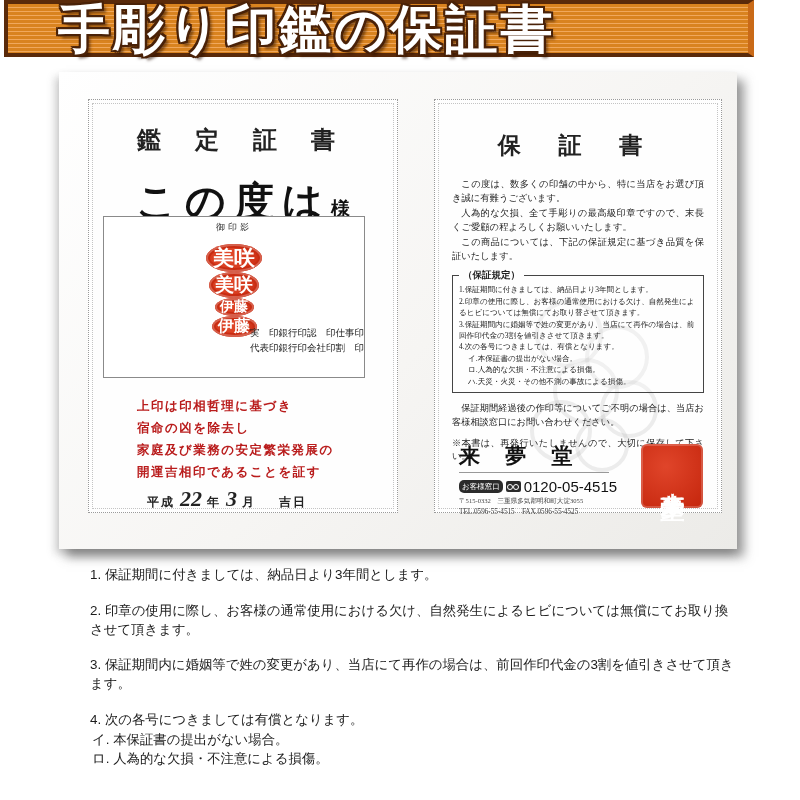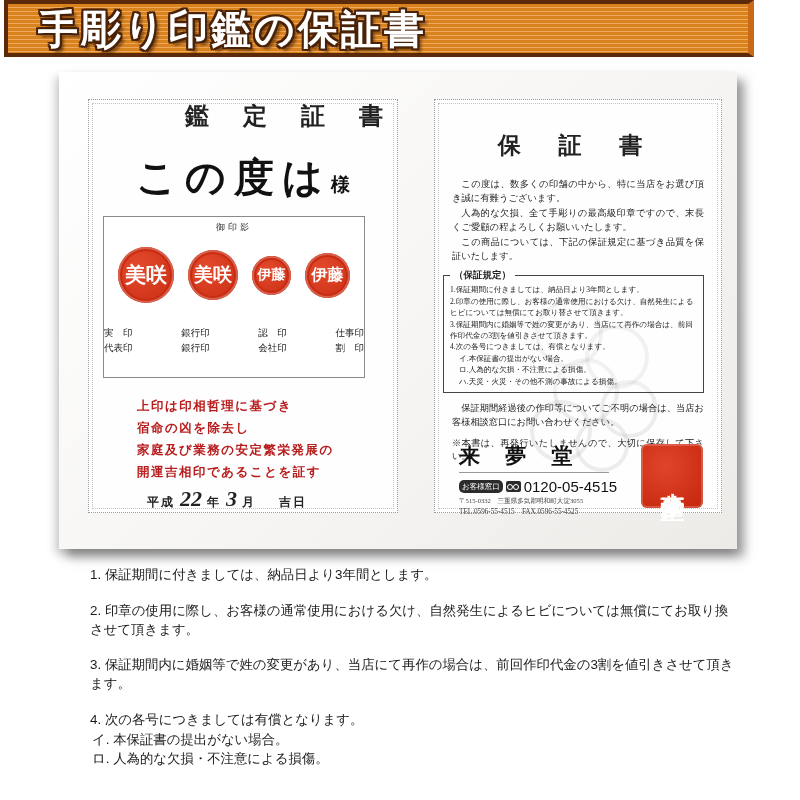--- a/index.html
+++ b/index.html
@@ -4,55 +4,55 @@
 <style>
   html,body{margin:0;padding:0;background:#ffffff;}
   .page{position:relative;width:800px;height:800px;background:#ffffff;overflow:hidden;
         font-family:"Liberation Sans",sans-serif;}
 
   
   .banner{position:absolute;left:4px;top:0;width:750px;height:57px;box-sizing:border-box;
     border:4px solid #5a2a0a;border-right:6px solid #c96a18;
     background:repeating-linear-gradient(to bottom,#d9831f 0px,#d9831f 3px,#f0a85c 3px,#f0a85c 4px);
     display:flex;align-items:center;}
-  .banner-title{font-weight:900;font-size:40px;letter-spacing:3px;color:#ffffff;
-    padding-left:30px;line-height:1;
+  .banner-title{font-weight:900;font-size:52px;letter-spacing:3px;color:#ffffff;
+    padding-left:50px;line-height:1;
     text-shadow:2px 0 0 #4a2208,-2px 0 0 #4a2208,0 2px 0 #4a2208,0 -2px 0 #4a2208,
       2px 2px 0 #4a2208,-2px -2px 0 #4a2208,2px -2px 0 #4a2208,-2px 2px 0 #4a2208,
       4px 4px 3px rgba(40,15,0,.55);}
 
   
   .photo{position:absolute;left:59px;top:72px;width:678px;height:477px;
     background:linear-gradient(135deg,#ffffff 0%,#f6f5f3 55%,#ecebe8 100%);
     box-shadow:7px 8px 10px rgba(70,70,70,.55),-4px 5px 8px rgba(90,90,90,.28);}
 
   .cert{position:absolute;top:27px;height:414px;box-sizing:border-box;background:#fefefe;
     border:1px dotted #9a9a9a;outline:1px dotted #c4c4c4;outline-offset:-5px;
     font-family:"Liberation Serif","DejaVu Serif",serif;color:#2a2a2a;}
   .cert-left{left:29px;width:310px;}
   .cert-right{left:375px;width:288px;}
 
-  .cl-title{text-align:right;font-size:24px;letter-spacing:14px;
+  .cl-title{margin-top:24px;text-align:center;font-size:24px;letter-spacing:14px;
     font-weight:700;color:#222;}
   .cl-name{margin-top:18px;text-align:center;font-size:40px;font-weight:700;
     letter-spacing:8px;color:#111;}
   .cl-honorific{font-size:19px;letter-spacing:0;font-weight:700;}
 
   .imprint-box{position:absolute;left:14px;top:116px;width:262px;height:162px;
     border:1px solid #8a8a8a;box-sizing:border-box;background:#fff;}
   .imprint-label{text-align:center;font-size:9px;letter-spacing:3px;color:#333;margin-top:4px;}
-  .seal-row{display:flex;justify-content:space-evenly;align-items:center;margin-top:10px;height:62px;}
+  .seal-row{display:flex;justify-content:space-evenly;align-items:center;margin-top:10px;height:62px;flex-direction:column;}
   .seal{border-radius:50%;background:radial-gradient(circle at 38% 35%,#e34a2b,#c92c12);
     color:#fff;display:flex;align-items:center;justify-content:center;
     font-weight:700;box-shadow:inset 0 0 0 2px rgba(255,255,255,.25),inset 0 0 0 4px rgba(201,44,18,1);}
   .seal-1{width:56px;height:56px;font-size:21px;}
   .seal-2{width:50px;height:50px;font-size:19px;}
   .seal-3{width:39px;height:39px;font-size:14px;}
   .seal-4{width:45px;height:45px;font-size:16px;}
-  .seal-label-row{display:flex;justify-content:space-between;margin-top:20px;gap:24px;}
+  .seal-label-row{display:flex;justify-content:flex-end;margin-top:20px;}
   .seal-label{text-align:center;font-size:9.5px;line-height:1.6;color:#222;white-space:pre;}
 
   .statement{position:absolute;left:48px;top:296px;font-size:12.5px;font-weight:700;
     line-height:1.75;letter-spacing:1.5px;color:#b91c1c;}
   .date-line{position:absolute;left:58px;top:386px;font-size:12px;font-weight:700;
     letter-spacing:2px;color:#222;}
   .date-num{font-size:22px;font-style:italic;font-weight:900;letter-spacing:0;}
   .date-day{margin-left:18px;}
 
   .cr-title{margin-top:30px;text-align:center;font-size:23px;letter-spacing:16px;
@@ -62,21 +62,21 @@
     text-indent:1em;color:#222;}
 
   .wm{position:absolute;border:4px solid rgba(175,175,175,.22);border-radius:50%;z-index:0;}
   .wm1{width:60px;height:60px;left:100px;top:200px;}
   .wm2{width:56px;height:56px;left:150px;top:225px;}
   .wm3{width:58px;height:58px;left:118px;top:258px;}
   .wm4{width:50px;height:50px;left:165px;top:280px;}
   .wm5{width:54px;height:54px;left:95px;top:300px;}
   .wm6{width:46px;height:46px;left:140px;top:318px;}
 
-  .provision-box{position:relative;z-index:1;margin:12px 17px 0 8px;border:1px solid #444;
+  .provision-box{position:relative;z-index:1;margin:12px 17px 0 17px;border:1px solid #444;
     padding:8px 6px 5px 6px;background:rgba(255,255,255,.25);}
   .provision-box-title{position:absolute;top:-7px;left:6px;background:#fefefe;
     font-size:9.5px;font-weight:700;padding:0 4px;color:#222;}
   .pv-item{font-size:7.6px;line-height:1.5;color:#222;}
   .pv-sub{padding-left:9px;}
 
   .cr-note{margin:9px 17px 0 17px;font-size:9.2px;line-height:1.5;text-indent:1em;
     text-align:justify;color:#222;position:relative;z-index:1;}
   .cr-note2{margin-top:7px;text-indent:0;}
 

